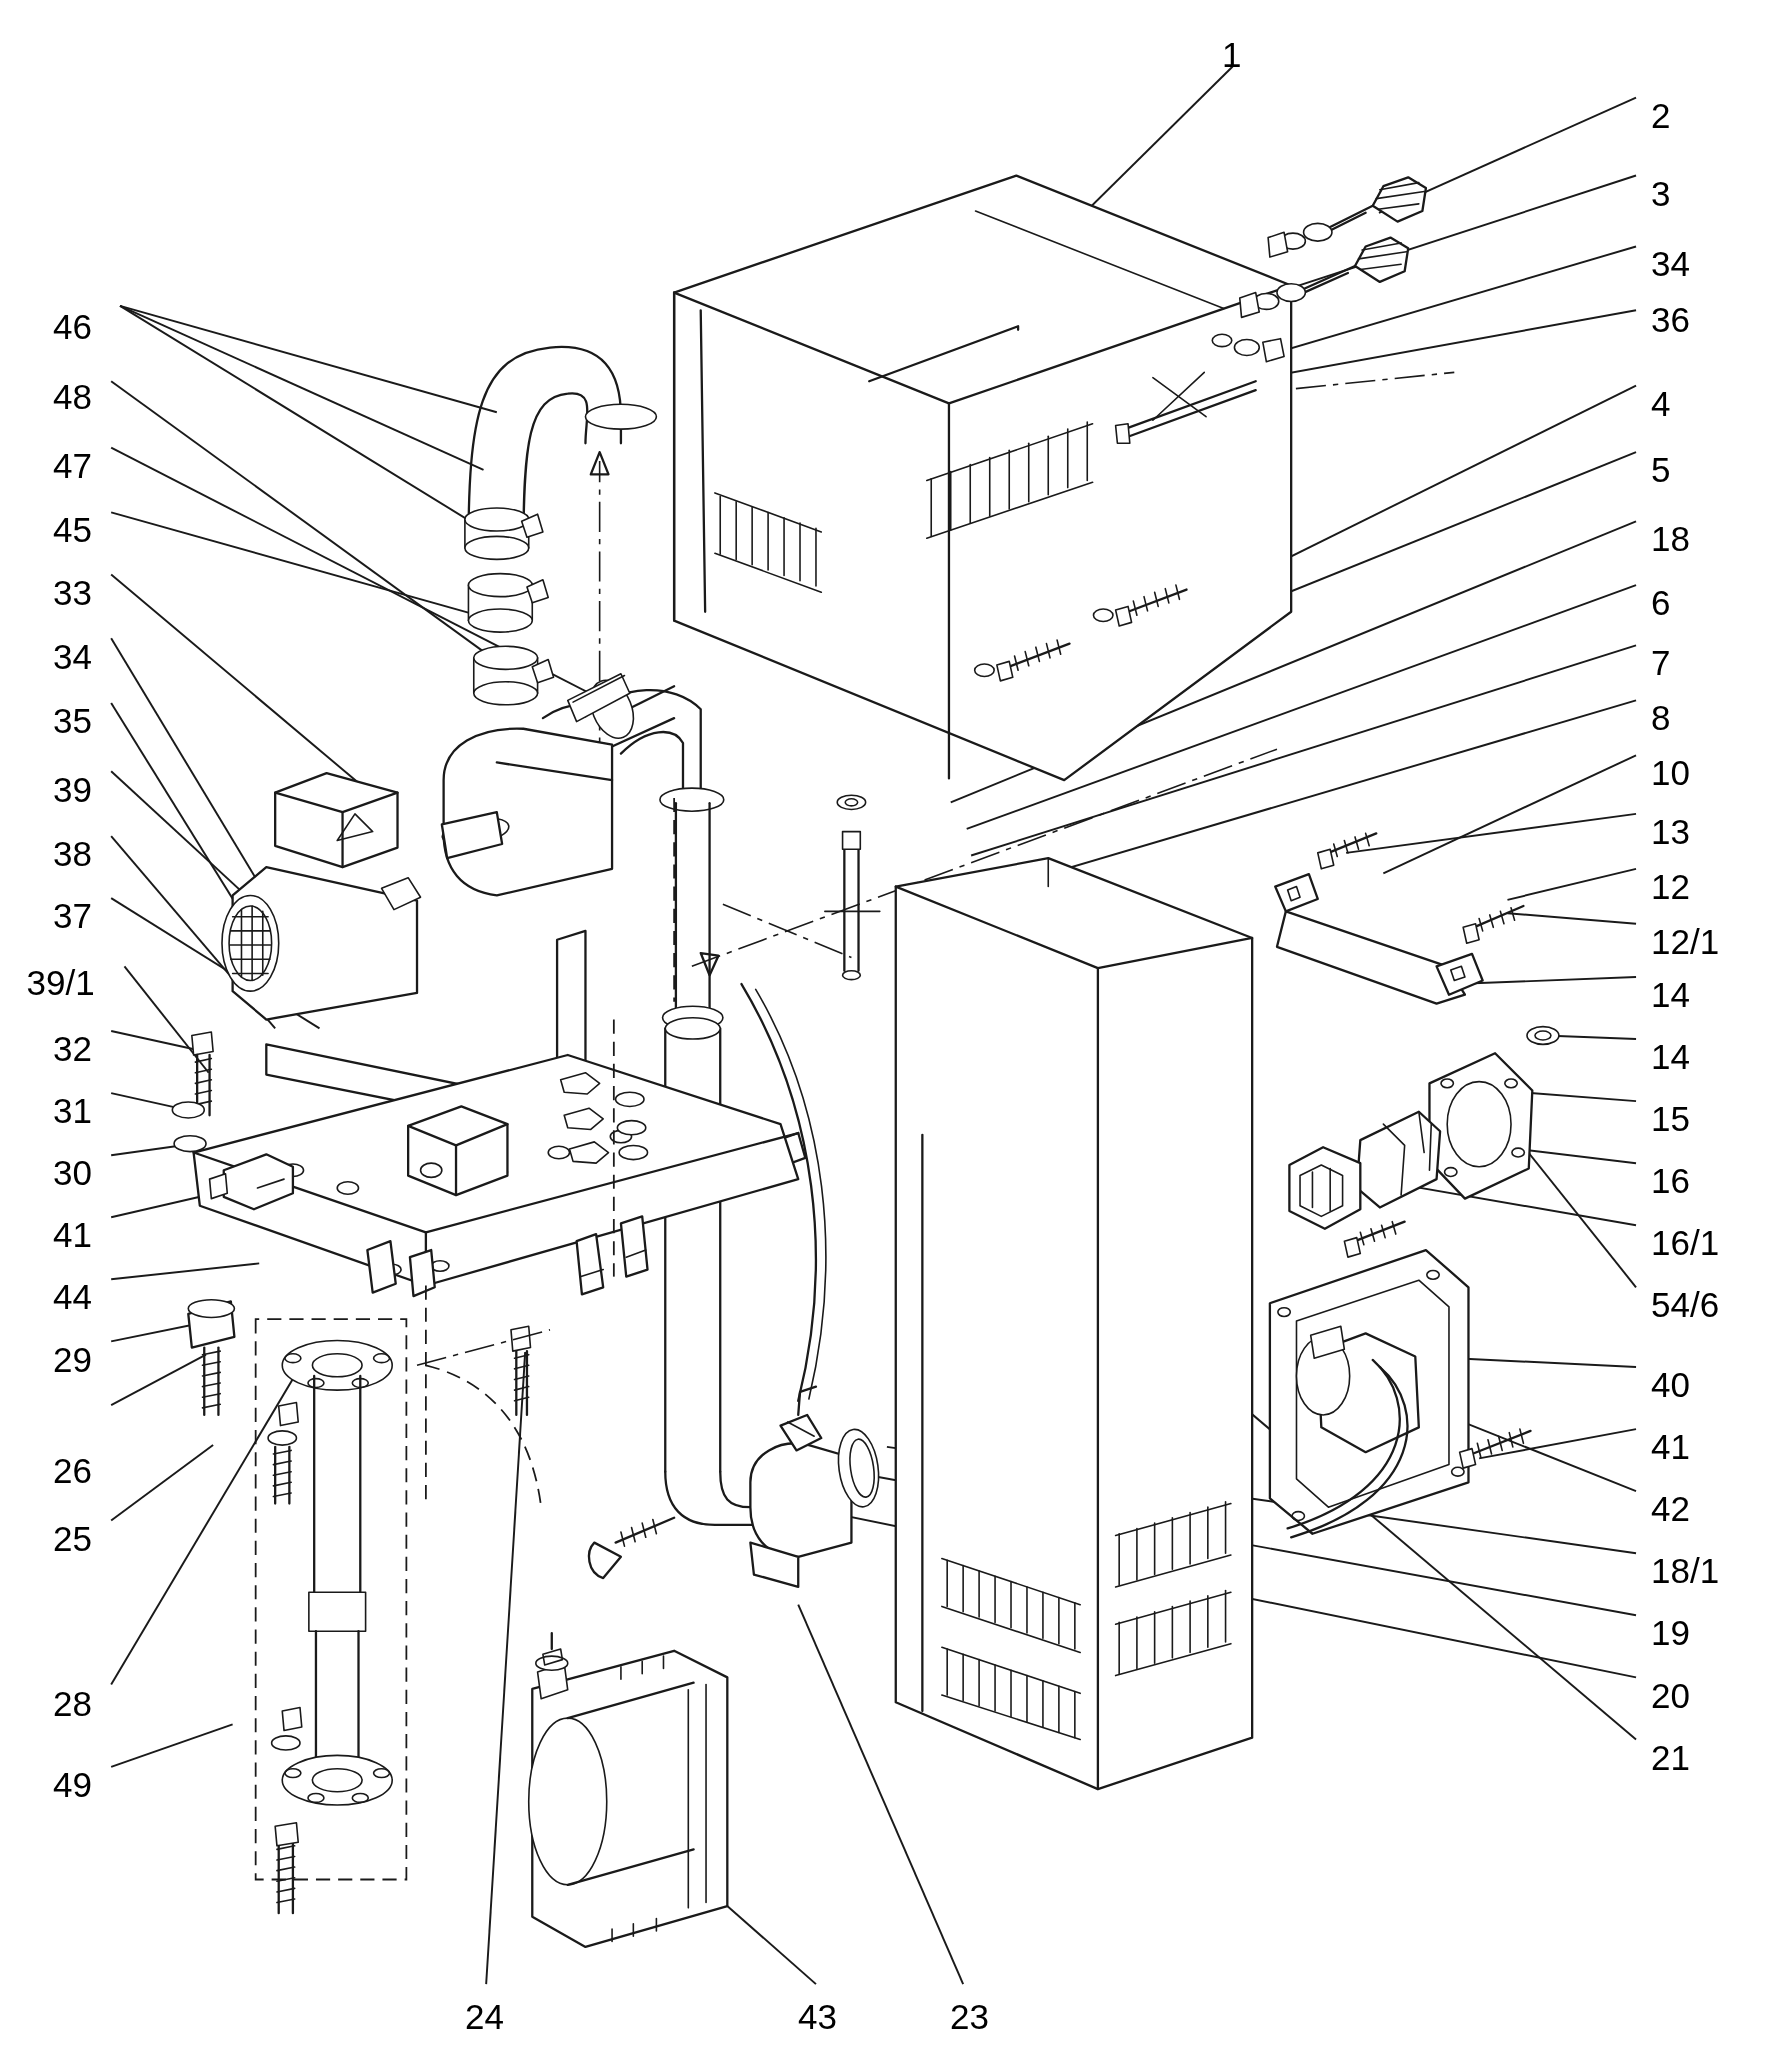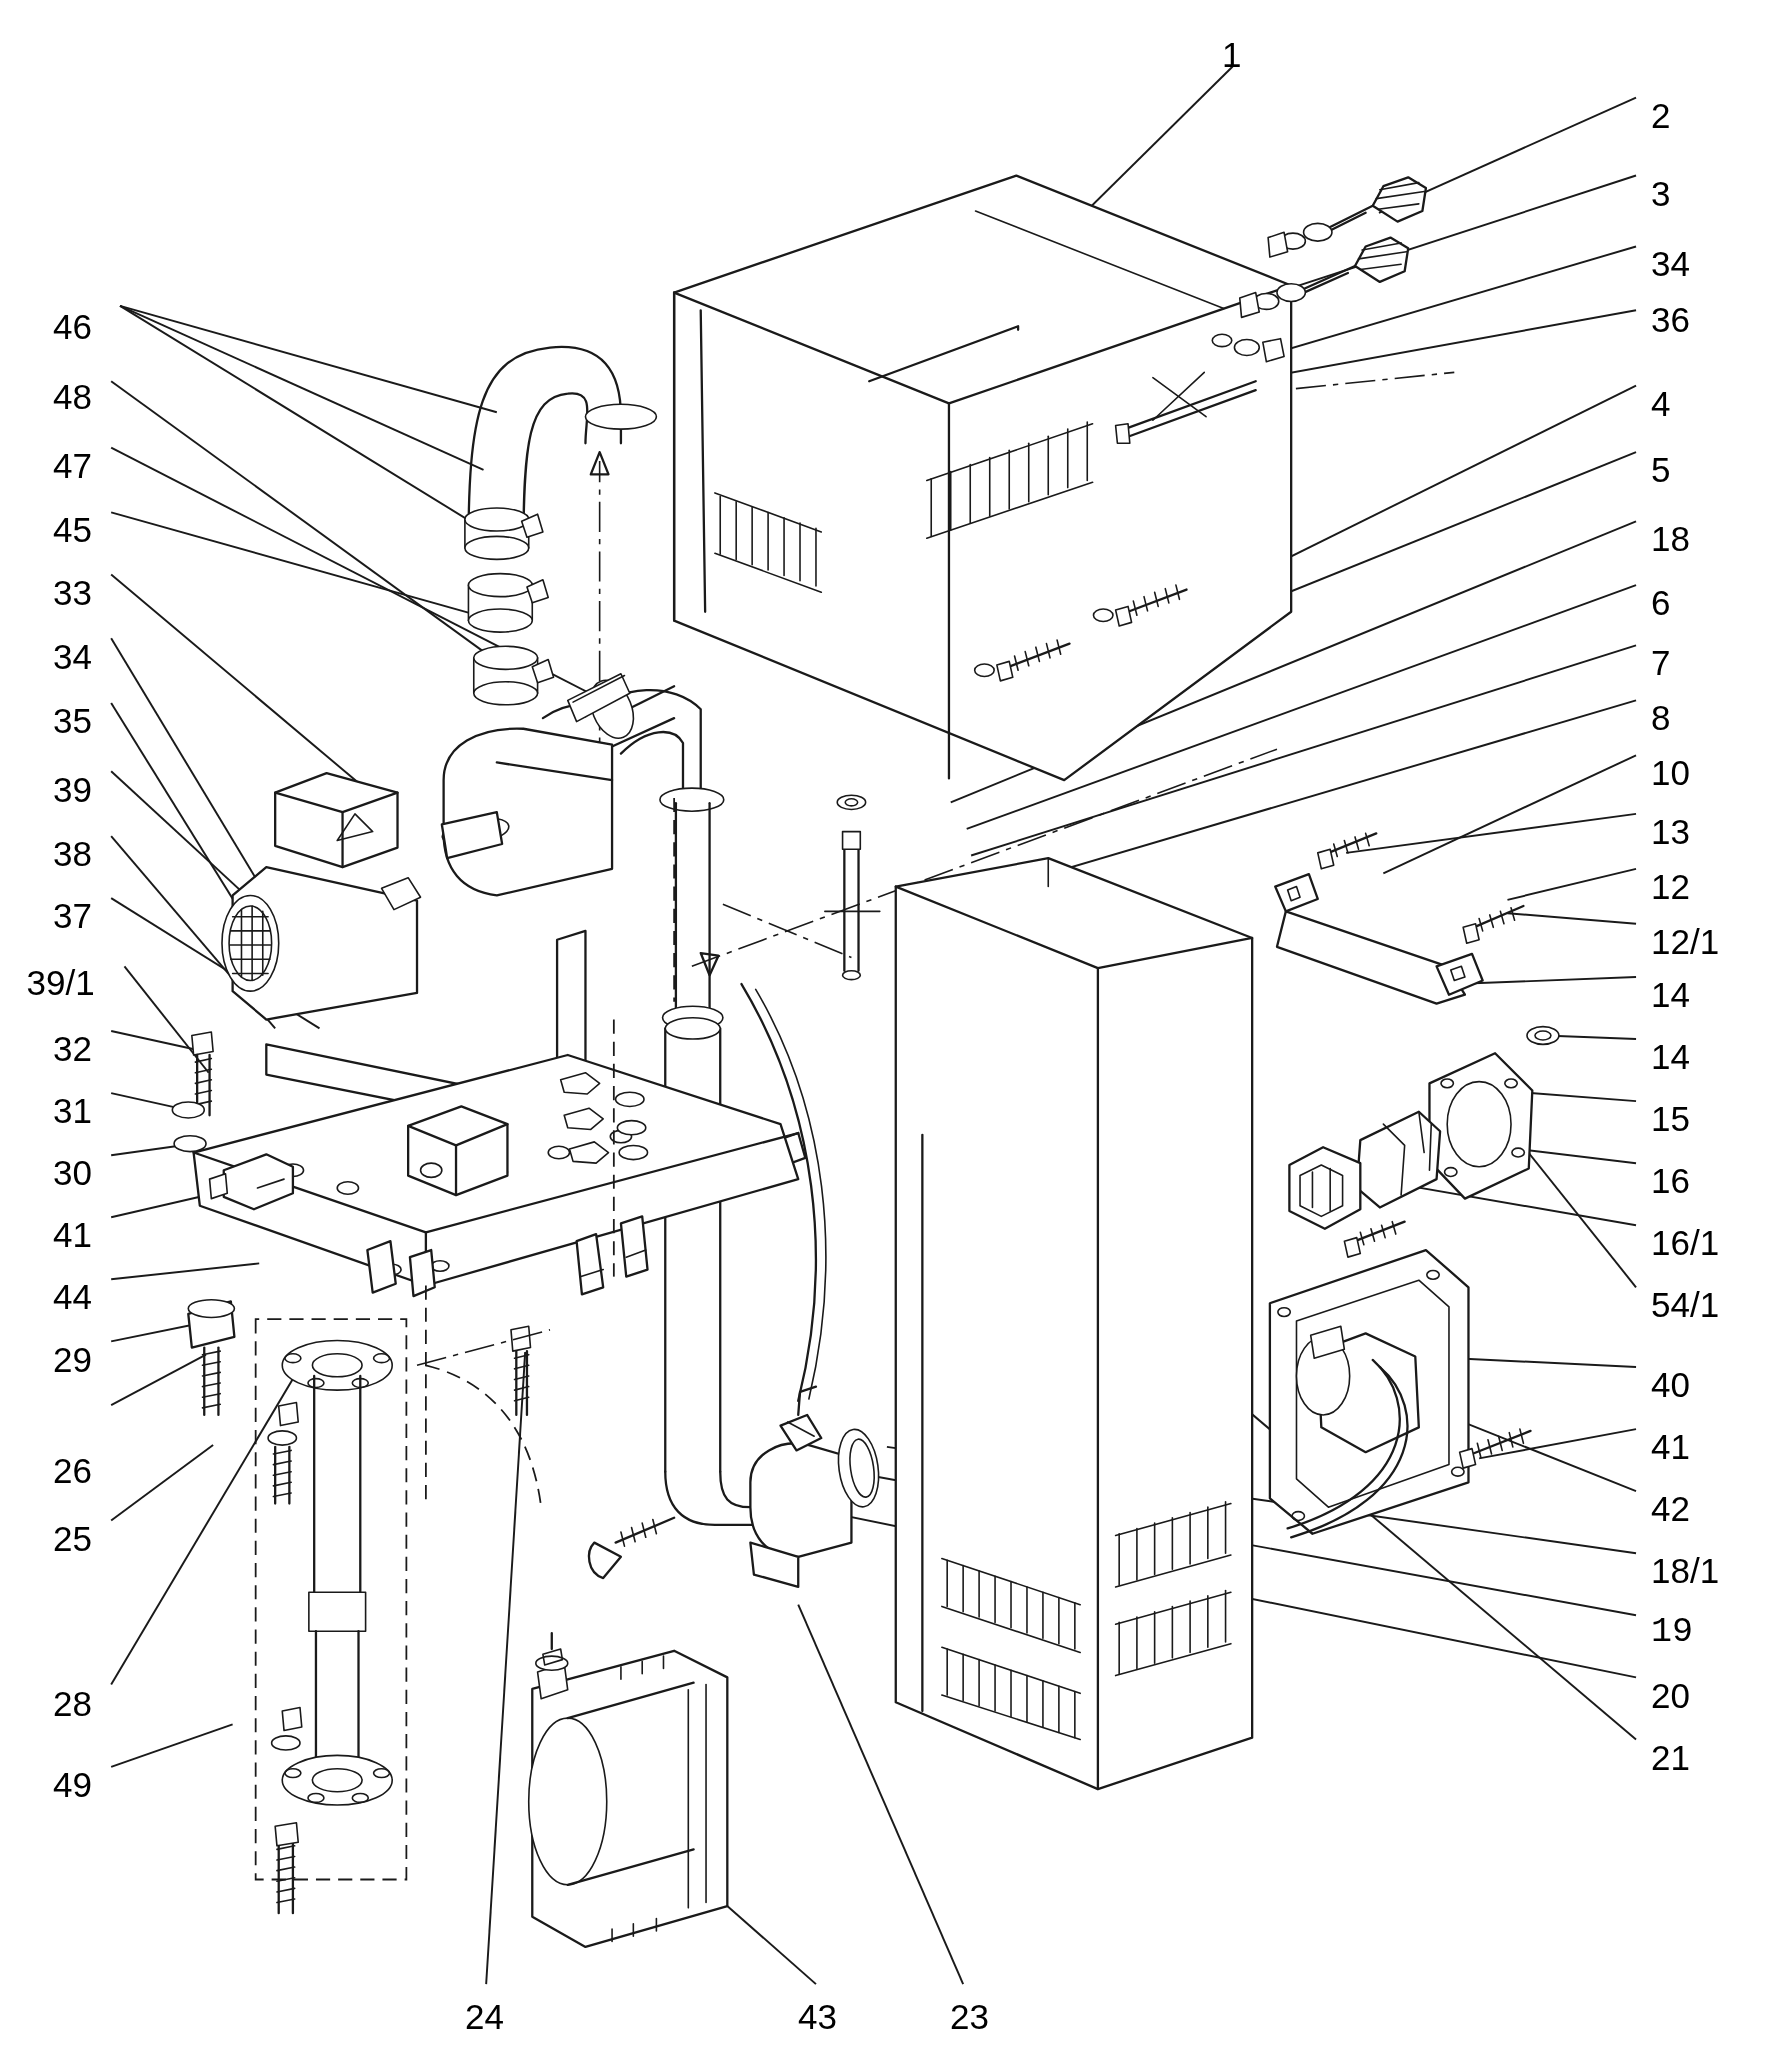--- a/index.html
+++ b/index.html
@@ -602,26 +602,26 @@
     <div class="callout right-anchored" style="left:1651px; top:700px;">8</div>
     <div class="callout right-anchored" style="left:1651px; top:755px;">10</div>
     <div class="callout right-anchored" style="left:1651px; top:814px;">13</div>
     <div class="callout right-anchored" style="left:1651px; top:869px;">12</div>
     <div class="callout right-anchored" style="left:1651px; top:924px;">12/1</div>
     <div class="callout right-anchored" style="left:1651px; top:977px;">14</div>
     <div class="callout right-anchored" style="left:1651px; top:1039px;">14</div>
     <div class="callout right-anchored" style="left:1651px; top:1101px;">15</div>
     <div class="callout right-anchored" style="left:1651px; top:1163px;">16</div>
     <div class="callout right-anchored" style="left:1651px; top:1225px;">16/1</div>
-    <div class="callout right-anchored" style="left:1651px; top:1287px;">54/1</div>
+    <div class="callout right-anchored" style="left:1651px; top:1287px;">54/6</div>
     <div class="callout right-anchored" style="left:1651px; top:1367px;">40</div>
     <div class="callout right-anchored" style="left:1651px; top:1429px;">41</div>
     <div class="callout right-anchored" style="left:1651px; top:1491px;">42</div>
     <div class="callout right-anchored" style="left:1651px; top:1553px;">18/1</div>
-    <div class="callout right-anchored" style="left:1651px; top:1615px;font-family:Liberation Mono, monospace;">19</div>
+    <div class="callout right-anchored" style="left:1651px; top:1615px;">19</div>
     <div class="callout right-anchored" style="left:1651px; top:1678px;">20</div>
     <div class="callout right-anchored" style="left:1651px; top:1740px;">21</div>
   </div>
 
   <div>
     <div class="callout" style="left:465px; top:1999px;">24</div>
     <div class="callout" style="left:798px; top:1999px;">43</div>
     <div class="callout" style="left:950px; top:1999px;">23</div>
   </div>
 

